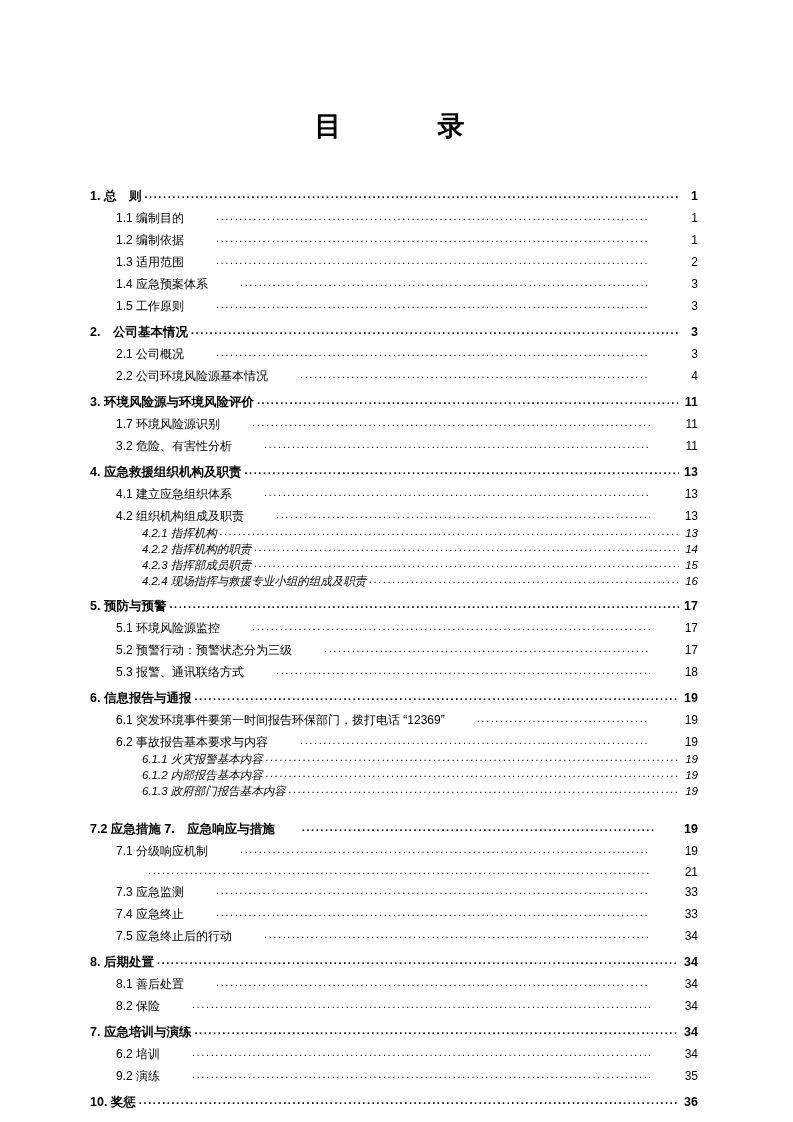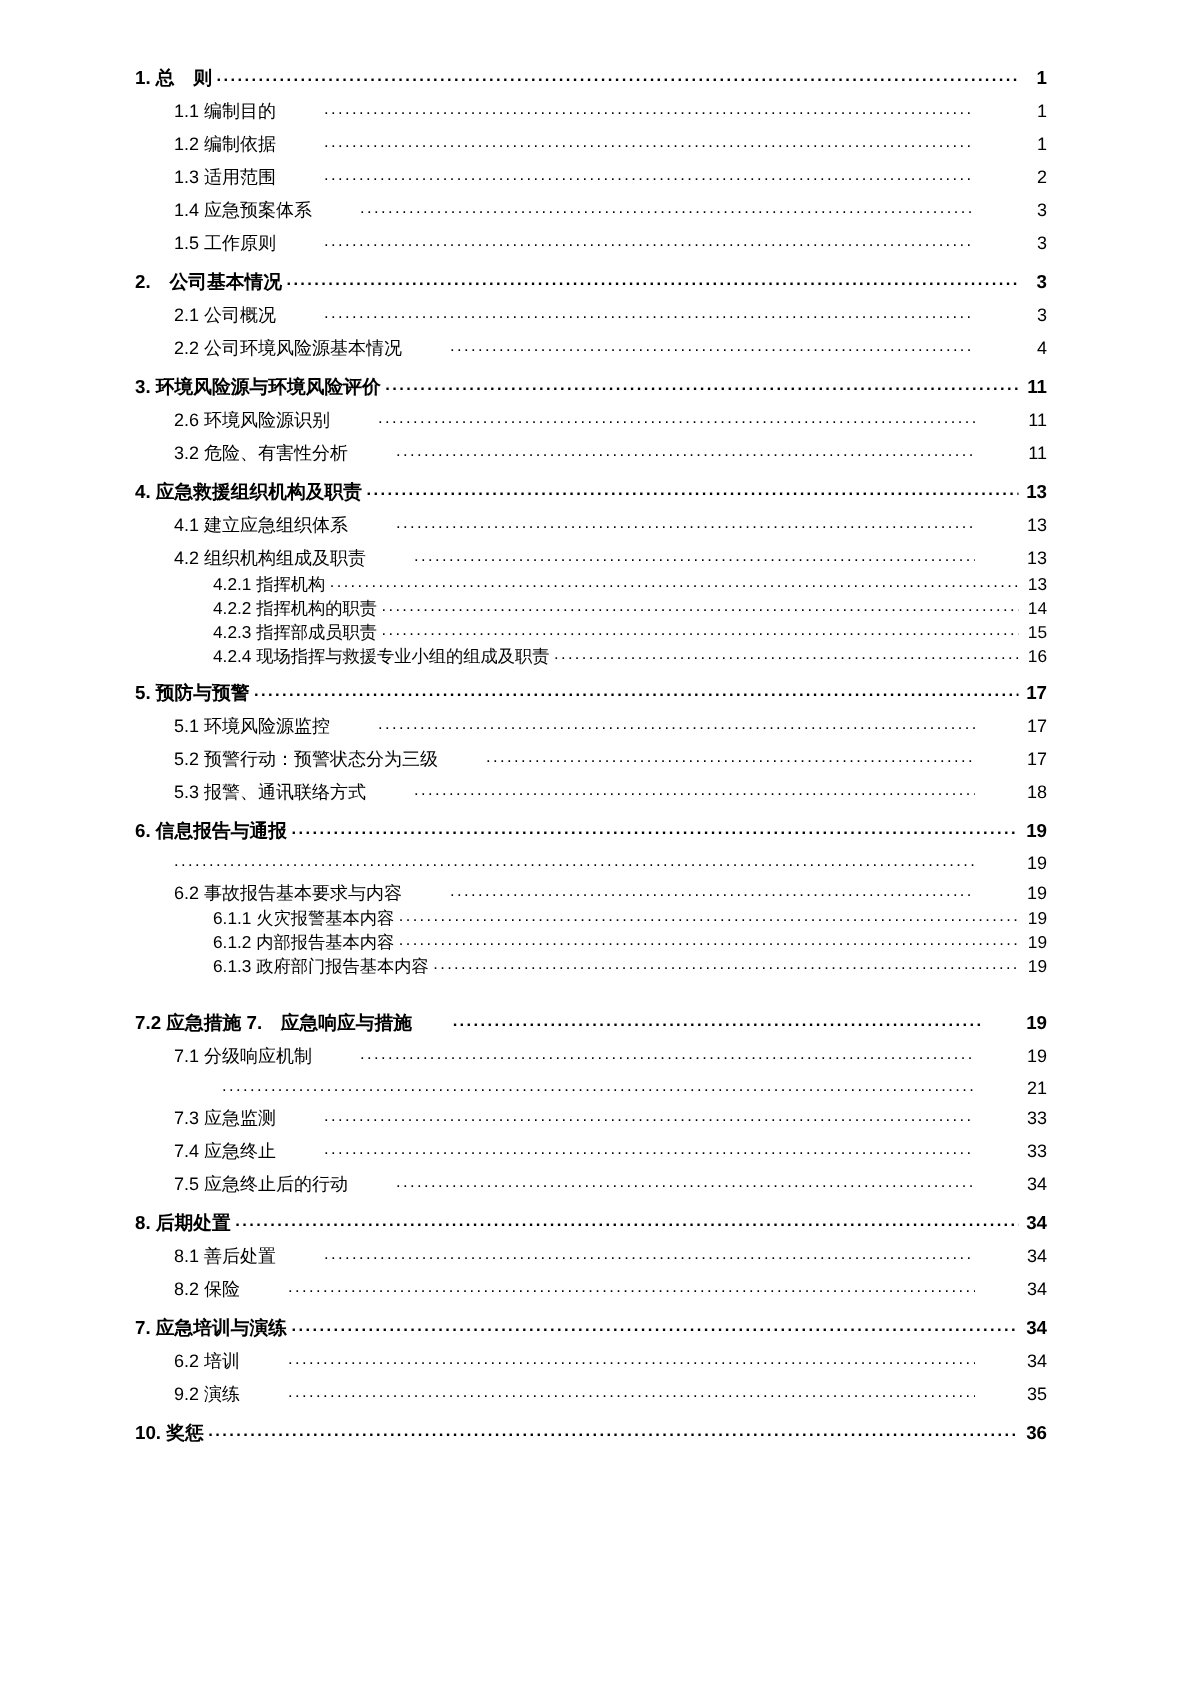--- a/index.html
+++ b/index.html
@@ -80,32 +80,34 @@
     font-size: 12px;
     margin-top: 5px;
     margin-bottom: 1px;
     padding-left: 26px;
     gap: 29px;
   }
 
   
   .lvl3 {
     font-size: 11.5px;
+    font-style: italic;
     margin-top: 0;
     margin-bottom: 1px;
     padding-left: 52px;
   }
 
   .gap-top { margin-top: 22px; gap: 24px; }
 </style>
 </head>
 <body>
 
 <div class="page">
 
+  <h1 class="doc-title">目　　录</h1>
 
   <div class="toc" id="toc-root">
       <div class="toc-entry lvl1">
         <span class="label">1. 总　则</span>
         <span class="dots">...............................................................................................................................................................</span>
         <span class="page-no">1</span>
       </div>
       <div class="toc-entry lvl2">
         <span class="label">1.1 编制目的</span>
         <span class="dots">...............................................................................................................................................................</span>
@@ -145,21 +147,21 @@
         <span class="label">2.2 公司环境风险源基本情况</span>
         <span class="dots">...............................................................................................................................................................</span>
         <span class="page-no">4</span>
       </div>
       <div class="toc-entry lvl1">
         <span class="label">3. 环境风险源与环境风险评价</span>
         <span class="dots">...............................................................................................................................................................</span>
         <span class="page-no">11</span>
       </div>
       <div class="toc-entry lvl2">
-        <span class="label">2.6 环境风险源识别</span>
+        <span class="label">1.7 环境风险源识别</span>
         <span class="dots">...............................................................................................................................................................</span>
         <span class="page-no">11</span>
       </div>
       <div class="toc-entry lvl2">
         <span class="label">3.2 危险、有害性分析</span>
         <span class="dots">...............................................................................................................................................................</span>
         <span class="page-no">11</span>
       </div>
       <div class="toc-entry lvl1">
         <span class="label">4. 应急救援组织机构及职责</span>
@@ -215,20 +217,21 @@
         <span class="label">5.3 报警、通讯联络方式</span>
         <span class="dots">...............................................................................................................................................................</span>
         <span class="page-no">18</span>
       </div>
       <div class="toc-entry lvl1">
         <span class="label">6. 信息报告与通报</span>
         <span class="dots">...............................................................................................................................................................</span>
         <span class="page-no">19</span>
       </div>
       <div class="toc-entry lvl2">
+        <span class="label">6.1 突发环境事件要第一时间报告环保部门，拨打电话 “12369”</span>
         <span class="dots">...............................................................................................................................................................</span>
         <span class="page-no">19</span>
       </div>
       <div class="toc-entry lvl2">
         <span class="label">6.2 事故报告基本要求与内容</span>
         <span class="dots">...............................................................................................................................................................</span>
         <span class="page-no">19</span>
       </div>
       <div class="toc-entry lvl3">
         <span class="label">6.1.1 火灾报警基本内容</span>

